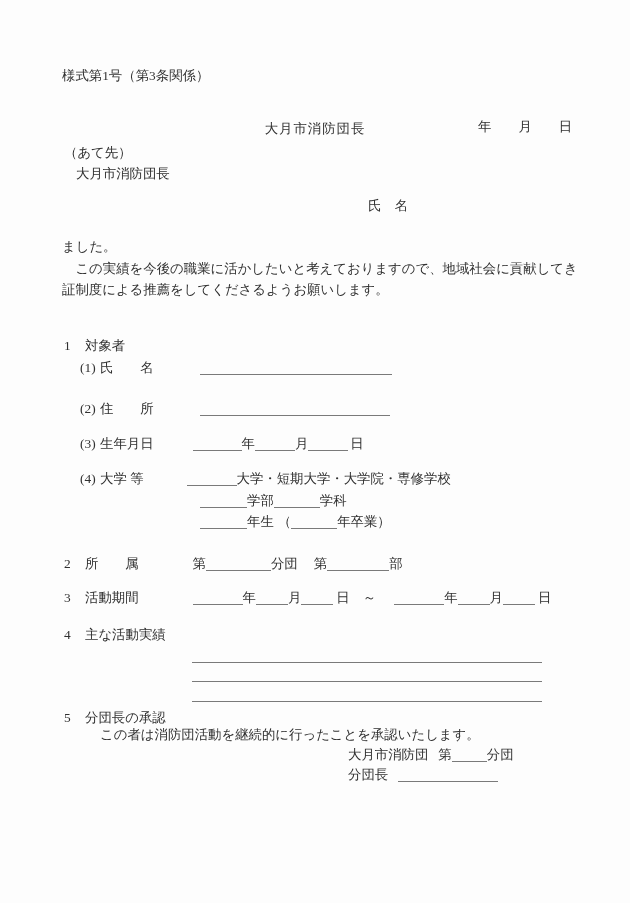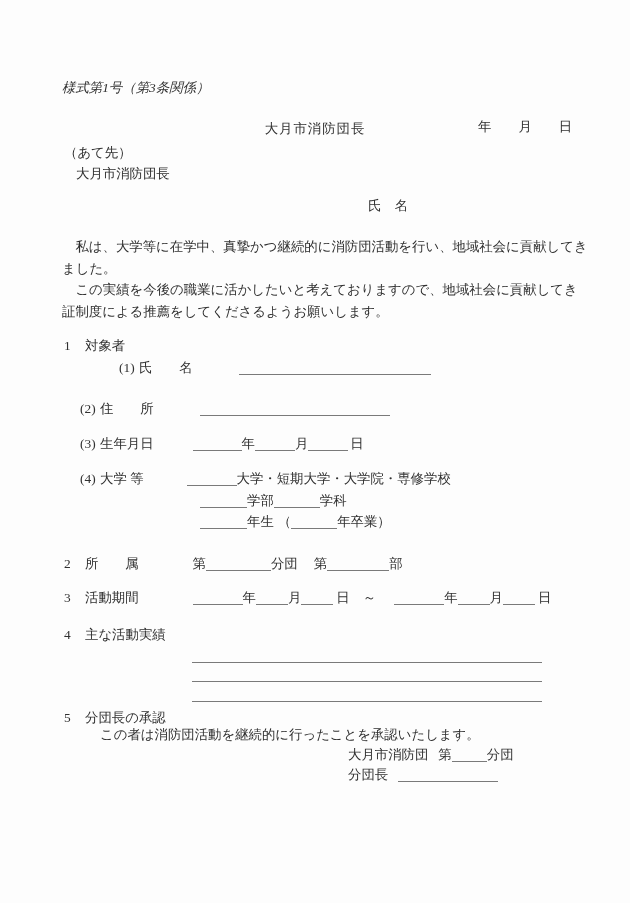--- a/index.html
+++ b/index.html
@@ -49,46 +49,45 @@
     top: 236px;
     line-height: 21.5px;
     white-space: nowrap;
   }
 </style>
 </head>
 <body>
 
 <div class="page">
 
-  <div class="row" style="left:62px; top:80px;font-style:italic;">様式第1号（第3条関係）</div>
+  <div class="row" style="left:62px; top:68px;">様式第1号（第3条関係）</div>
 
   <div class="row" style="left:478px; top:87px;margin-top:32px;">
     <span>年</span><span style="margin-left:27px;">月</span><span style="margin-left:27px;">日</span>
   </div>
 
   <div class="row title-row" style="top:121px;">大月市消防団長</div>
 
   <div class="row" style="left:64px; top:145px;">（あて先）</div>
 
   <div class="row" style="left:76px; top:166px;">大月市消防団長</div>
 
   <div class="row" style="left:368px; top:198px;">氏　名</div>
 
   <div class="intro">
-    <div>　私は、大学等に在学中、真摯かつ継続的に消防団活動を行い、地域社会に貢献してき</div>
     <div>ました。</div>
     <div>　この実績を今後の職業に活かしたいと考えておりますので、地域社会に貢献してき</div>
     <div>証制度による推薦をしてくださるようお願いします。</div>
   </div>
 
   <div class="row" style="left:64px; top:338px;">
     <span class="num" style="width:21px;">1</span><span>対象者</span>
   </div>
 
-  <div class="row" style="left:80px; top:360px;margin-left:39px;">
+  <div class="row" style="left:80px; top:360px;">
     <span class="num" style="width:20px;">(1)</span><span>氏　　名</span><span class="bl" style="margin-left:46px; width:192px;"></span>
   </div>
 
   <div class="row" style="left:80px; top:401px;">
     <span class="num" style="width:20px;">(2)</span><span>住　　所</span><span class="bl" style="margin-left:46px; width:190px;"></span>
   </div>
 
   <div class="row" style="left:80px; top:436px;">
     <span class="num" style="width:20px;">(3)</span><span>生年月日</span><span class="bl" style="margin-left:39px; width:49px;"></span><span>年</span><span class="bl" style="width:40px;"></span><span>月</span><span class="bl" style="width:40px;"></span><span style="margin-left:2px;">日</span>
   </div>

